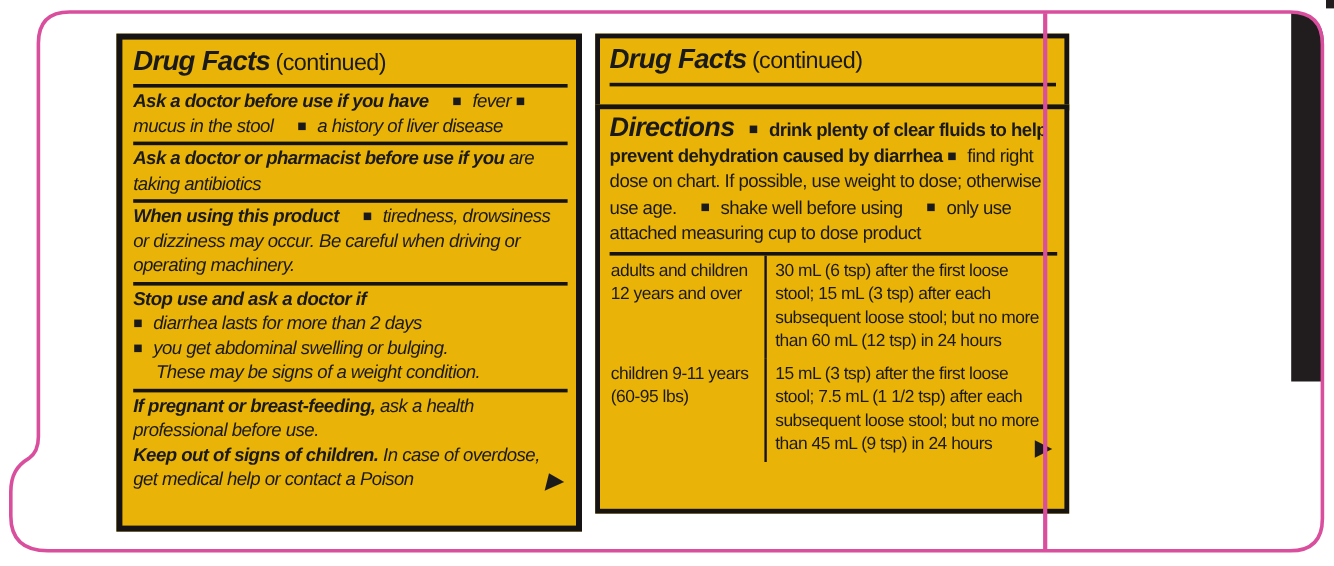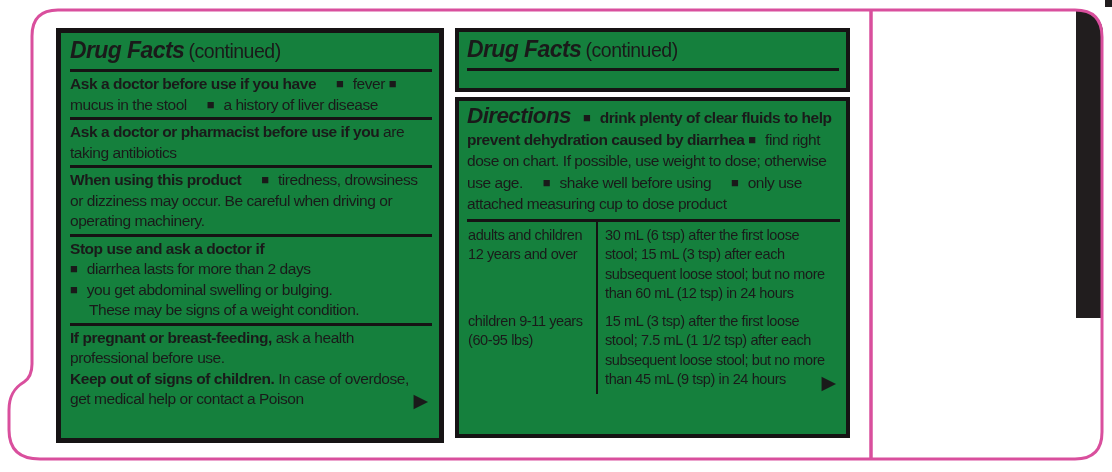--- a/index.html
+++ b/index.html
@@ -8,32 +8,32 @@
 
   .canvas { position:relative; width:1112px; height:472px; background:#fff; overflow:hidden; }
 
   
   .diecut { position:absolute; left:0; top:0; width:1112px; height:472px; z-index:5; pointer-events:none; }
 
   .blackbar { position:absolute; left:1076px; top:10px; width:27px; height:308px;
               background:#211d1e; border-radius:0 23px 0 0; z-index:1; }
   .cornertick { position:absolute; left:1105px; top:0; width:7px; height:7px; background:#211d1e; z-index:6; }
 
-  .panel { position:absolute; background:#15803d; border:4px solid #161314; z-index:2; overflow:hidden; }
+  .panel { position:absolute; background:#eab308; border:4px solid #161314; z-index:2; overflow:hidden;margin-left:41px; }
   .panel.left  { left:56px;  top:28px; width:388px; height:415px; border-width:5px; padding:2px 7px 2px 9px; }
   .panel.rtop  { left:455px; top:28px; width:395px; height:64px;  padding:2px 7px 2px 8px; }
-  .panel.rdir  { left:455px; top:97px; width:395px; height:341px; padding:3px 6px 2px 8px; }
+  .panel.rdir  { left:455px; top:87px; width:395px; height:341px; padding:3px 6px 2px 8px; }
 
   
   .df-head { border-bottom:3px solid #161314; padding:2px 0 3px 0; line-height:26px; white-space:nowrap; }
   .df-title { font-weight:700; font-style:italic; font-size:23px; letter-spacing:-0.6px; }
   .df-cont  { font-size:19.5px; letter-spacing:-0.5px; }
 
   
-  .sec { border-top:3px solid #161314; padding:2px 0; font-size:15.5px; line-height:20.5px; letter-spacing:-0.45px; }
+  .sec { border-top:3px solid #161314; padding:2px 0; font-size:15.5px; line-height:20.5px; letter-spacing:-0.45px;font-style:italic; }
   .sec.first { border-top:none; }
   .panel.left .sec:last-child { position:relative; }
   p { margin:0; }
   .bd { font-weight:700; }
 
   .blt { display:inline-block; font-size:13px; line-height:1; vertical-align:1px;
          margin:0 5px 0 10px; letter-spacing:0; }
   .blt.lead0 { margin-left:0; }
   .blt.wgap  { margin-left:16px; }
   .bline { padding-left:0; }

